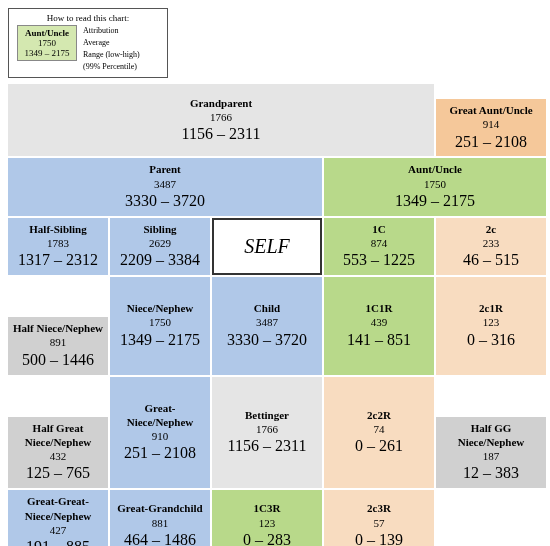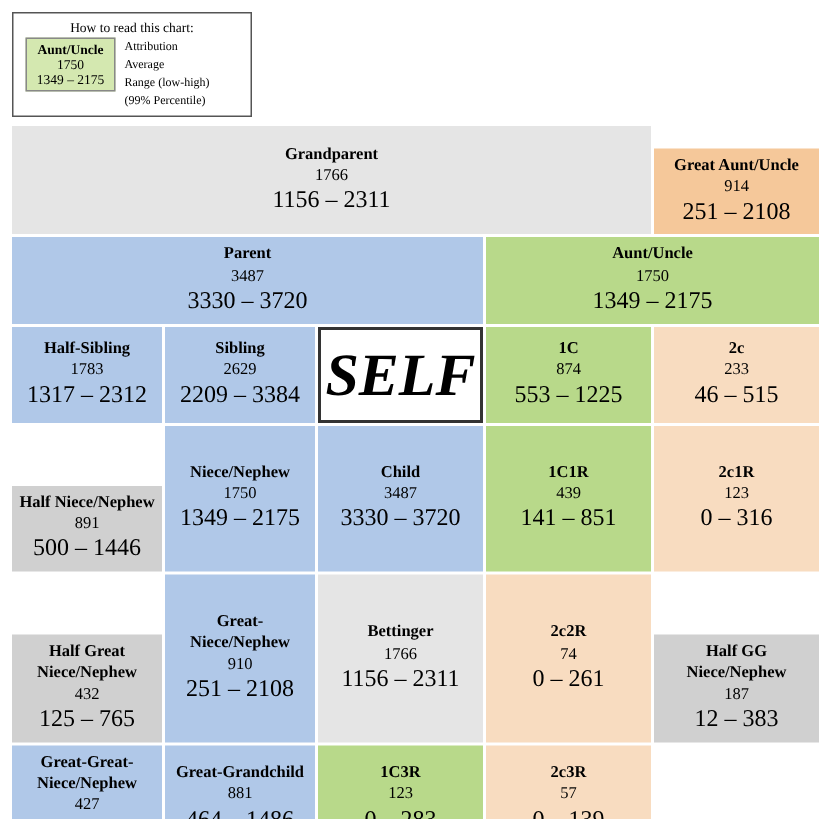--- a/index.html
+++ b/index.html
@@ -79,22 +79,22 @@
       font-weight: bold;
       font-size: 11px;
     }
     .cell-avg {
       font-size: 11px;
     }
     .cell-range {
       font-size: 16px;
     }
     .cell-self {
-      font-size: 40px;
-      font-weight: bold;
+      font-size: 20px;
+      font-weight: normal;
       font-style: italic;
     }
     
     .green { background-color: #e5e5e5; }
     .light-green { background-color: #b8d98a; }
     .light-blue { background-color: #b0c8e8; }
     .white-bordered { background-color: #fff; border: 2px solid #333; }
     .peach { background-color: #f5c89a; margin-top: 15px; }
     .light-peach { background-color: #f8dcc0; }
     .grey { background-color: #d0d0d0; margin-top: 40px; }

